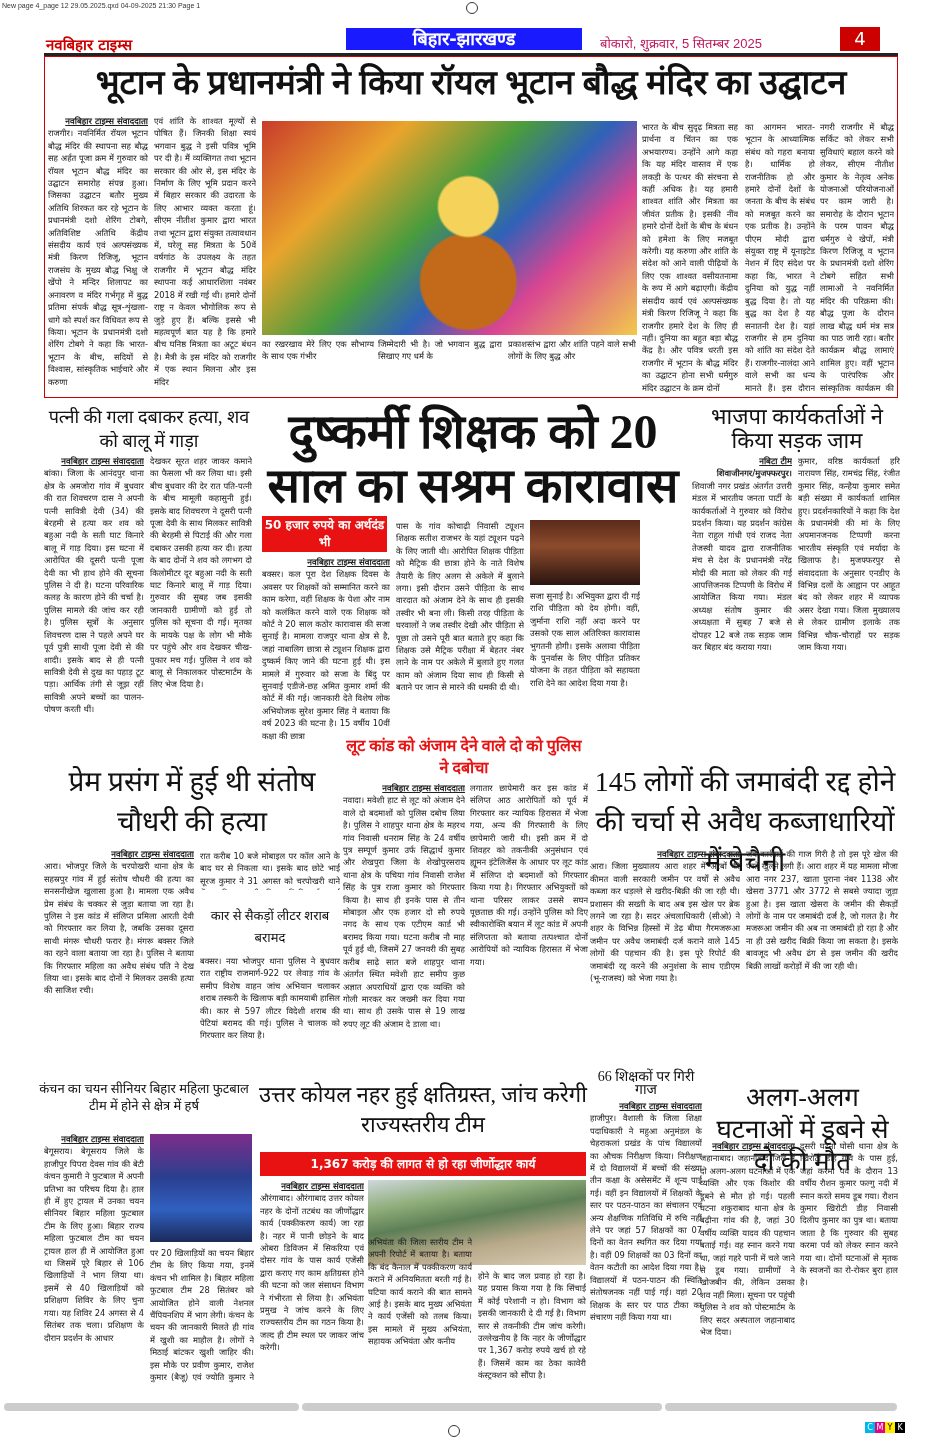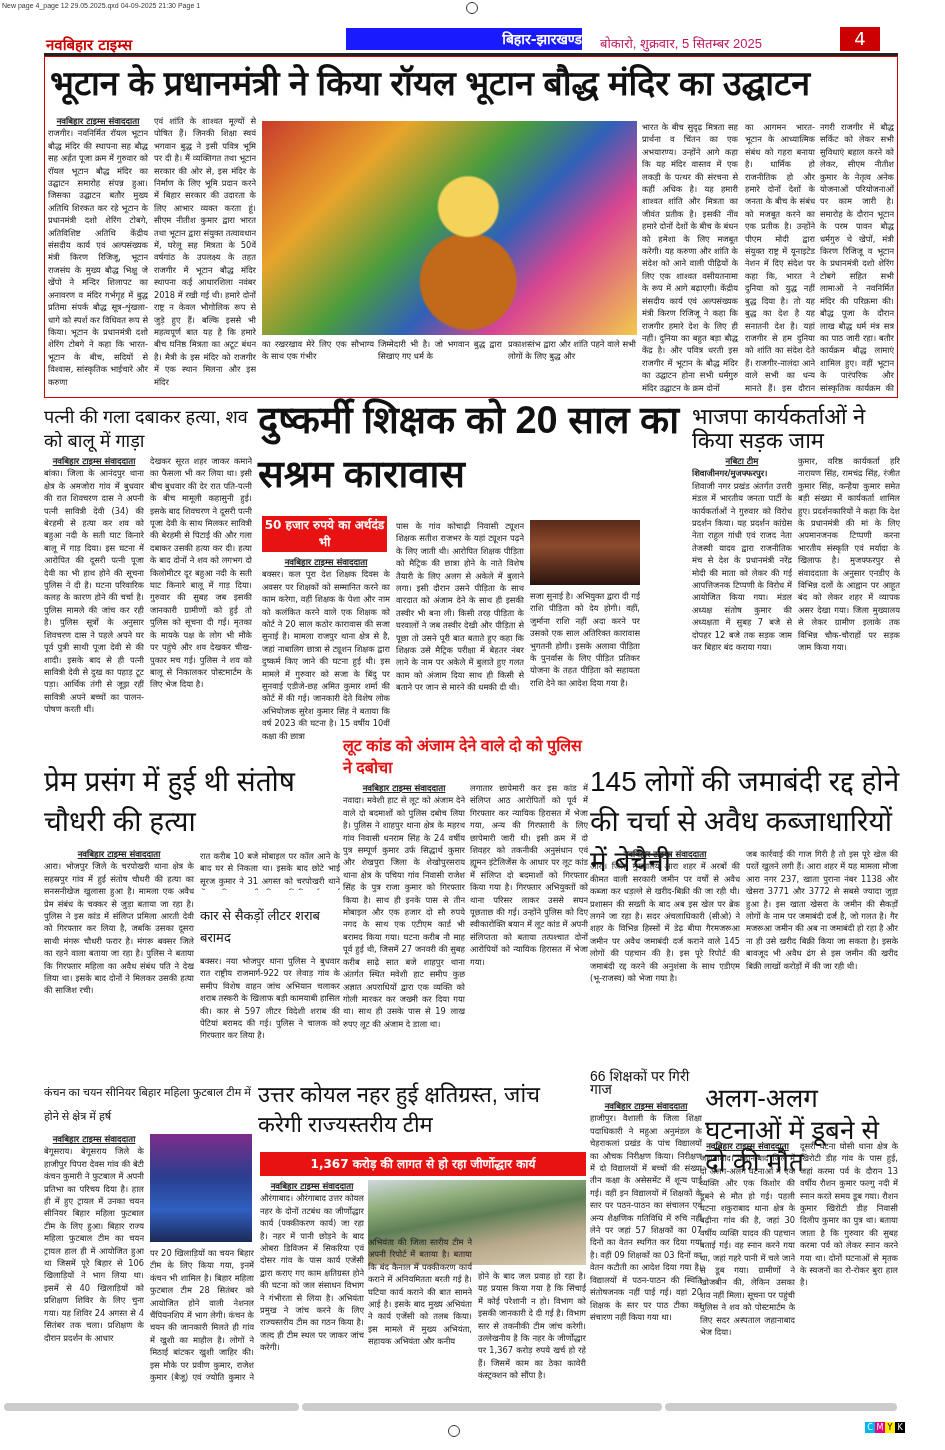--- a/index.html
+++ b/index.html
@@ -1,28 +1,28 @@
 <!DOCTYPE html>
 <html><head>
 <meta charset="utf-8">
 <style>
 *{box-sizing:border-box;margin:0;padding:0}
 body{width:945px;height:1450px;background:#fff;font-family:"DejaVu Sans",sans-serif;color:#111;position:relative;overflow:hidden}
 .abs{position:absolute}
 .slug{top:2px;left:2px;font-size:7px;color:#333;font-family:"Liberation Sans",sans-serif}
 .regmark{width:12px;height:12px;border:1px solid #333;border-radius:50%}
 .brand{left:46px;top:34px;font-size:15px;font-weight:bold;color:#c00}
-.section{left:346px;top:28px;width:236px;height:22px;background:#1a1aff;color:#fff;font-size:14px;font-weight:bold;text-align:right;line-height:22px}
+.section{left:346px;top:28px;width:236px;height:22px;background:#1a1aff;color:#fff;font-size:18px;font-weight:bold;text-align:center;line-height:22px}
 .dateline{left:600px;top:34px;font-size:13px;color:#be185d;font-family:"Liberation Sans Narrow","Liberation Sans",sans-serif}
 .pgno{left:840px;top:27px;width:40px;height:24px;background:#c00;color:#fff;font-size:18px;text-align:center;line-height:24px}
 .rule{left:44px;top:53px;width:854px;height:3px;background:#222}
 .box1{left:44px;top:56px;width:854px;height:342px;border:1px solid #c00}
-.h-main{font-family:Liberation Sans, sans-serif;font-weight:bold;text-align:left;color:#111}
+.h-main{font-family:Liberation Serif, serif;font-weight:bold;text-align:center;color:#111}
 .col{font-size:8.3px;line-height:12.4px;text-align:justify;color:#222;overflow:hidden;font-family:"DejaVu Sans",sans-serif}
-.byline{font-weight:bold;text-decoration:underline;font-size:8.5px;text-align:center;display:block}
+.byline{font-weight:bold;text-decoration:underline;font-size:8.5px;text-align:right;display:block}
 .photo{background:linear-gradient(135deg,#c83b2b 0%,#e9a42c 25%,#4a9c3d 45%,#3061b8 60%,#d94591 75%,#f2c94c 100%)}
 .photo-inner{position:absolute;inset:0;background:radial-gradient(circle at 55% 40%,#f5d35a 0 12%,transparent 13%),radial-gradient(circle at 55% 75%,#c26a1a 0 18%,transparent 19%)}
 .redbox{background:#e81212;color:#fff;font-weight:bold;text-align:center}
 .court{background:linear-gradient(180deg,#5a2a1a 0%,#8d4b2c 40%,#2a1510 100%)}
 .canal{background:linear-gradient(170deg,#cfd8dc 0%,#8fae7a 25%,#5e7f56 45%,#b8a98a 70%,#d9cdb4 100%)}
 .girl{background:linear-gradient(180deg,#7d2d8a 0%,#2a3f8f 40%,#3060c0 70%,#1b2a5a 100%)}
 .cmyk span{display:inline-block;width:10px;height:11px;font-size:8px;line-height:11px;text-align:center;color:#fff}
 .bar{height:8px;background:#ccc;border-radius:4px}
 </style>
 </head>
@@ -60,34 +60,34 @@
 <div class="abs col" style="left:745px;top:121px;width:70px;height:272px">का आगमन भारत-भूटान के आध्यात्मिक संबंध को गहरा बनाया है। धार्मिक हो राजनीतिक हो और हमारे दोनों देशों के जनता के बीच के संबंध को मजबूत करने का एक प्रतीक है। उन्होंने पीएम मोदी द्वारा संयुक्त राष्ट्र में यूनाइटेड नेशन में दिए संदेश पर कहा कि, भारत ने दुनिया को युद्ध नहीं बुद्ध दिया है। तो यह बुद्ध का देश है यह सनातनी देश है। यहां राजगीर से हम दुनिया को शांति का संदेश देते हैं। राजगीर-नालंदा आने वाले सभी का धन्य मानते हैं। इस दौरान शिक्षा मंत्री सुनील कुमार ने कहा कि ऐसा भूटान बौद्ध मंदिर की स्थापना से भारत व भूटान के गहरे मित्रता और बेहद मजबूत होगी। अंतर्राष्ट्रीय पर्यटन</div>
 <div class="abs col" style="left:820px;top:121px;width:74px;height:272px">नगरी राजगीर में बौद्ध सर्किट को लेकर सभी सुविधाएं बहाल करने को लेकर, सीएम नीतीश कुमार के नेतृत्व अनेक योजनाओं परियोजनाओं पर काम जारी है। समारोह के दौरान भूटान के परम पावन बौद्ध धर्मगुरु थे खेपों, मंत्री किरण रिजिजू व भूटान के प्रधानमंत्री दशो शेरिंग टोबगे सहित सभी लामाओं ने नवनिर्मित मंदिर की परिक्रमा की। बौद्ध पूजा के दौरान लाख बौद्ध धर्म मंत्र सत्र का पाठ जारी रहा। बतौर कार्यक्रम बौद्ध लामाएं शामिल हुए। वहीं भूटान के पारंपरिक और सांस्कृतिक कार्यक्रम की एक से बढ़कर एक प्रस्तुति दी गई। इस दौरान भूटान के राजदूत, कोलकाता स्थित भूटान वाणिज्य दूतावास के कार्यवाहक जनरल तथा भारत के भूटान में राजदूत सुधाकर दलेला मौजूद रहे।</div>
 
 <div class="abs h-main" style="left:44px;top:405px;width:210px;font-size:18px;line-height:24px;font-weight:normal">पत्नी की गला दबाकर हत्या, शव को बालू में गाड़ा</div>
 <div class="abs col" style="left:44px;top:455px;width:100px;height:300px">
   <span class="byline">नवबिहार टाइम्स संवाददाता</span>
   <span>बांका। जिला के आनंदपुर थाना क्षेत्र के अमजोरा गांव में बुधवार की रात शिवचरण दास ने अपनी पत्नी सावित्री देवी (34) की बेरहमी से हत्या कर शव को बहुआ नदी के सती घाट किनारे बालू में गाड़ दिया। इस घटना में आरोपित की दूसरी पत्नी पूजा देवी का भी हाथ होने की सूचना पुलिस ने दी है। घटना परिवारिक कलह के कारण होने की चर्चा है। पुलिस मामले की जांच कर रही है। पुलिस सूत्रों के अनुसार शिवचरण दास ने पहले अपने घर पूर्व पुत्री साथी पूजा देवी से की शादी। इसके बाद से ही पत्नी सावित्री देवी से दुख का पहाड़ टूट पड़ा। आर्थिक तंगी से जूझ रहीं सावित्री अपने बच्चों का पालन-पोषण करती थीं।</span>
 </div>
 <div class="abs col" style="left:150px;top:455px;width:102px;height:300px">देखकर सूरत शहर जाकर कमाने का फैसला भी कर लिया था। इसी बीच बुधवार की देर रात पति-पत्नी के बीच मामूली कहासुनी हुई। इसके बाद शिवचरण ने दूसरी पत्नी पूजा देवी के साथ मिलकर सावित्री की बेरहमी से पिटाई की और गला दबाकर उसकी हत्या कर दी। हत्या के बाद दोनों ने शव को लगभग दो किलोमीटर दूर बहुआ नदी के सती घाट किनारे बालू में गाड़ दिया। गुरुवार की सुबह जब इसकी जानकारी ग्रामीणों को हुई तो पुलिस को सूचना दी गई। मृतका के मायके पक्ष के लोग भी मौके पर पहुंचे और शव देखकर चीख-पुकार मच गई। पुलिस ने शव को बालू से निकालकर पोस्टमार्टम के लिए भेज दिया है।</div>
 
-<div class="abs h-main" style="left:258px;top:393px;width:430px;font-size:38px;line-height:54px;font-weight:bold">दुष्कर्मी शिक्षक को 20 साल का सश्रम कारावास</div>
+<div class="abs h-main" style="left:258px;top:405px;width:430px;font-size:48px;line-height:54px;font-weight:bold">दुष्कर्मी शिक्षक को 20 साल का सश्रम कारावास</div>
 <div class="abs redbox" style="left:262px;top:516px;width:125px;height:36px;font-size:12px;line-height:17px;padding-top:1px">50 हजार रुपये का अर्थदंड भी</div>
 <div class="abs col" style="left:262px;top:556px;width:128px;height:200px">
   <span class="byline">नवबिहार टाइम्स संवाददाता</span>
   <span>बक्सर। कल पूरा देश शिक्षक दिवस के अवसर पर शिक्षकों को सम्मानित करने का काम करेगा, वहीं शिक्षक के पेशा और नाम को कलंकित करने वाले एक शिक्षक को कोर्ट ने 20 साल कठोर कारावास की सजा सुनाई है। मामला राजपुर थाना क्षेत्र से है, जहां नाबालिग छात्रा से ट्यूशन शिक्षक द्वारा दुष्कर्म किए जाने की घटना हुई थी। इस मामले में गुरुवार को सजा के बिंदु पर सुनवाई एडीजे-छह अमित कुमार शर्मा की कोर्ट में की गई। जानकारी देते विशेष लोक अभियोजक सुरेश कुमार सिंह ने बताया कि वर्ष 2023 की घटना है। 15 वर्षीय 10वीं कक्षा की छात्रा</span>
 </div>
 <div class="abs col" style="left:396px;top:520px;width:128px;height:236px">पास के गांव कोचाढ़ी निवासी ट्यूशन शिक्षक सतीश राजभर के यहां ट्यूशन पढ़ने के लिए जाती थी। आरोपित शिक्षक पीड़िता को मैट्रिक की छात्रा होने के नाते विशेष तैयारी के लिए अलग से अकेले में बुलाने लगा। इसी दौरान उसने पीड़िता के साथ वारदात को अंजाम देने के साथ ही इसकी तस्वीर भी बना ली। किसी तरह पीड़िता के घरवालों ने जब तस्वीर देखी और पीड़िता से पूछा तो उसने पूरी बात बताते हुए कहा कि शिक्षक उसे मैट्रिक परीक्षा में बेहतर नंबर लाने के नाम पर अकेले में बुलाते हुए गलत काम को अंजाम दिया साथ ही किसी से बताने पर जान से मारने की धमकी दी थी।</div>
 <div class="abs court" style="left:530px;top:520px;width:110px;height:65px"></div>
 <div class="abs col" style="left:530px;top:590px;width:110px;height:166px">सजा सुनाई है। अभियुक्त द्वारा दी गई राशि पीड़िता को देय होगी। वहीं, जुर्माना राशि नहीं अदा करने पर उसको एक साल अतिरिक्त कारावास भुगतनी होगी। इसके अलावा पीड़िता के पुनर्वास के लिए पीड़ित प्रतिकर योजना के तहत पीड़िता को सहायता राशि देने का आदेश दिया गया है।</div>
 
 <div class="abs h-main" style="left:692px;top:405px;width:210px;font-size:22px;line-height:24px;font-weight:normal">भाजपा कार्यकर्ताओं ने किया सड़क जाम</div>
 <div class="abs col" style="left:692px;top:455px;width:100px;height:300px">
   <span class="byline">नबिटा टीम</span>
-  <b style="display:block;">शिवाजीनगर/मुजफ्फरपुर।</b>
+  <b style="display:block;text-align:right">शिवाजीनगर/मुजफ्फरपुर।</b>
   <span>शिवाजी नगर प्रखंड अंतर्गत उत्तरी मंडल में भारतीय जनता पार्टी के कार्यकर्ताओं ने गुरुवार को विरोध प्रदर्शन किया। यह प्रदर्शन कांग्रेस नेता राहुल गांधी एवं राजद नेता तेजस्वी यादव द्वारा राजनीतिक मंच से देश के प्रधानमंत्री नरेंद्र मोदी की माता को लेकर की गई आपत्तिजनक टिप्पणी के विरोध में आयोजित किया गया। मंडल अध्यक्ष संतोष कुमार की अध्यक्षता में सुबह 7 बजे से दोपहर 12 बजे तक सड़क जाम कर बिहार बंद कराया गया।</span>
 </div>
 <div class="abs col" style="left:798px;top:455px;width:102px;height:300px">कुमार, वरिष्ठ कार्यकर्ता हरि नारायण सिंह, रामचंद्र सिंह, रंजीत कुमार सिंह, कन्हैया कुमार समेत बड़ी संख्या में कार्यकर्ता शामिल हुए। प्रदर्शनकारियों ने कहा कि देश के प्रधानमंत्री की मां के लिए अपमानजनक टिप्पणी करना भारतीय संस्कृति एवं मर्यादा के खिलाफ है। मुजफ्फरपुर से संवाददाता के अनुसार एनडीए के विभिन्न दलों के आह्वान पर आहूत बंद को लेकर शहर में व्यापक असर देखा गया। जिला मुख्यालय से लेकर ग्रामीण इलाके तक विभिन्न चौक-चौराहों पर सड़क जाम किया गया।</div>
 
 <div class="abs h-main" style="left:44px;top:762px;width:296px;font-size:28px;line-height:40px;font-weight:normal">प्रेम प्रसंग में हुई थी संतोष चौधरी की हत्या</div>
 <div class="abs col" style="left:44px;top:848px;width:150px;height:210px">
   <span class="byline">नवबिहार टाइम्स संवाददाता</span>
   <span>आरा। भोजपुर जिले के चरपोखरी थाना क्षेत्र के सहस्रपुर गांव में हुई संतोष चौधरी की हत्या का सनसनीखेज खुलासा हुआ है। मामला एक अवैध प्रेम संबंध के चक्कर से जुड़ा बताया जा रहा है। पुलिस ने इस कांड में संलिप्त प्रमिला आरती देवी को गिरफ्तार कर लिया है, जबकि उसका दूसरा साथी मंगरू चौधरी फरार है। मंगरू बक्सर जिले का रहने वाला बताया जा रहा है। पुलिस ने बताया कि गिरफ्तार महिला का अवैध संबंध पति ने देख लिया था। इसके बाद दोनों ने मिलकर उसकी हत्या की साजिश रची।</span>
 </div>
 <div class="abs col" style="left:200px;top:850px;width:140px;height:40px">रात करीब 10 बजे मोबाइल पर कॉल आने के बाद घर से निकला था। इसके बाद छोटे भाई सूरज कुमार ने 31 अगस्त को चरपोखरी थाने में उसकी गुमशुदगी की प्राथमिकी दर्ज कराई थी।</div>
@@ -101,21 +101,21 @@
 </div>
 <div class="abs col" style="left:470px;top:782px;width:118px;height:278px">लगातार छापेमारी कर इस कांड में संलिप्त आठ आरोपितों को पूर्व में गिरफ्तार कर न्यायिक हिरासत में भेजा गया, अन्य की गिरफ्तारी के लिए छापेमारी जारी थी। इसी क्रम में दो शिवहर को तकनीकी अनुसंधान एवं ह्यूमन इंटेलिजेंस के आधार पर लूट कांड में संलिप्त दो बदमाशों को गिरफ्तार किया गया है। गिरफ्तार अभियुक्तों को थाना परिसर लाकर उससे सघन पूछताछ की गई। उन्होंने पुलिस को दिए स्वीकारोक्ति बयान में लूट कांड में अपनी संलिप्तता को बताया तत्पश्चात दोनों आरोपियों को न्यायिक हिरासत में भेजा गया।</div>
 
 <div class="abs h-main" style="left:590px;top:762px;width:310px;font-size:28px;line-height:40px;font-weight:normal">145 लोगों की जमाबंदी रद्द होने की चर्चा से अवैध कब्जाधारियों में बेचैनी</div>
 <div class="abs col" style="left:590px;top:848px;width:150px;height:210px">
   <span class="byline">नवबिहार टाइम्स संवाददाता</span>
   <span>आरा। जिला मुख्यालय आरा शहर में अरबों की कीमत वाली सरकारी जमीन पर वर्षों से अवैध कब्जा कर धड़ल्ले से खरीद-बिक्री की जा रही थी। प्रशासन की सख्ती के बाद अब इस खेल पर ब्रेक लगने जा रहा है। सदर अंचलाधिकारी (सीओ) ने शहर के विभिन्न हिस्सों में डेढ़ बीघा गैरमजरूआ जमीन पर अवैध जमाबंदी दर्ज कराने वाले 145 लोगों की पहचान की है। इस पूरे रिपोर्ट की जमाबंदी रद्द करने की अनुशंसा के साथ एडीएम (भू-राजस्व) को भेजा गया है।</span>
 </div>
 <div class="abs col" style="left:746px;top:848px;width:152px;height:210px">जब कार्रवाई की गाज गिरी है तो इस पूरे खेल की परतें खुलने लगी हैं। आरा शहर में यह मामला मौजा आरा नगर 237, खाता पुराना नंबर 1138 और खेसरा 3771 और 3772 से सबसे ज्यादा जुड़ा हुआ है। इस खाता खेसरा के जमीन की सैकड़ों लोगों के नाम पर जमाबंदी दर्ज है, जो गलत है। गैर मजरूआ जमीन की अब ना जमाबंदी हो रहा है और ना ही उसे खरीद बिक्री किया जा सकता है। इसके बावजूद भी अवैध ढंग से इस जमीन की खरीद बिक्री लाखों करोड़ों में की जा रही थी।</div>
 
-<div class="abs h-main" style="left:44px;top:1080px;width:212px;font-size:11px;line-height:24px;font-weight:normal">कंचन का चयन सीनियर बिहार महिला फुटबाल टीम में होने से क्षेत्र में हर्ष</div>
+<div class="abs h-main" style="left:38px;top:1080px;width:212px;font-size:13px;line-height:17px;font-weight:normal">कंचन का चयन सीनियर बिहार महिला फुटबाल टीम में होने से क्षेत्र में हर्ष</div>
 <div class="abs col" style="left:44px;top:1133px;width:100px;height:250px">
   <span class="byline">नवबिहार टाइम्स संवाददाता</span>
   <span>बेगूसराय। बेगूसराय जिले के हाजीपुर पिपरा देवस गांव की बेटी कंचन कुमारी ने फुटबाल में अपनी प्रतिभा का परिचय दिया है। हाल ही में हुए ट्रायल में उनका चयन सीनियर बिहार महिला फुटबाल टीम के लिए हुआ। बिहार राज्य महिला फुटबाल टीम का चयन ट्रायल हाल ही में आयोजित हुआ था जिसमें पूरे बिहार से 106 खिलाड़ियों ने भाग लिया था। इसमें से 40 खिलाड़ियों को प्रशिक्षण शिविर के लिए चुना गया। यह शिविर 24 अगस्त से 4 सितंबर तक चला। प्रशिक्षण के दौरान प्रदर्शन के आधार</span>
 </div>
 <div class="abs girl" style="left:150px;top:1134px;width:102px;height:108px"></div>
 <div class="abs col" style="left:150px;top:1247px;width:104px;height:136px">पर 20 खिलाड़ियों का चयन बिहार टीम के लिए किया गया, इनमें कंचन भी शामिल है। बिहार महिला फुटबाल टीम 28 सितंबर को आयोजित होने वाली नेशनल चैंपियनशिप में भाग लेगी। कंचन के चयन की जानकारी मिलते ही गांव में खुशी का माहौल है। लोगों ने मिठाई बांटकर खुशी जाहिर की। इस मौके पर प्रवीण कुमार, राजेश कुमार (बैजू) एवं ज्योति कुमार ने उन्हें शुभकामनाएं दी।</div>
 
 <div class="abs h-main" style="left:258px;top:1080px;width:330px;font-size:22px;line-height:30px;font-weight:normal">उत्तर कोयल नहर हुई क्षतिग्रस्त, जांच करेगी राज्यस्तरीय टीम</div>
 <div class="abs redbox" style="left:260px;top:1152px;width:326px;height:24px;font-size:12px;line-height:24px">1,367 करोड़ की लागत से हो रहा जीर्णोद्धार कार्य</div>
 <div class="abs col" style="left:260px;top:1180px;width:104px;height:205px">

